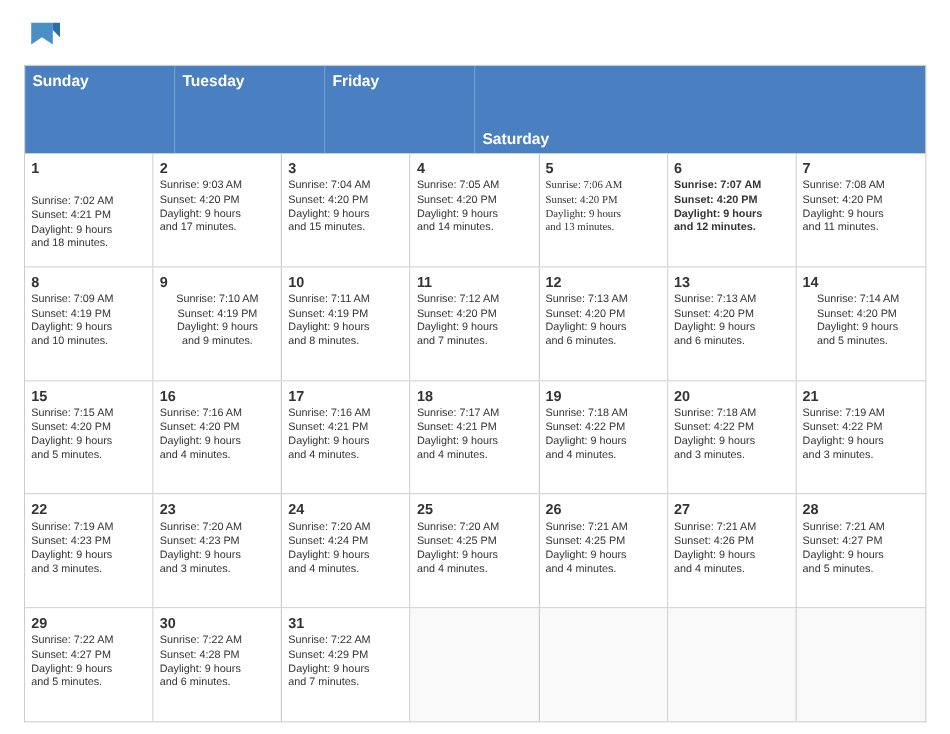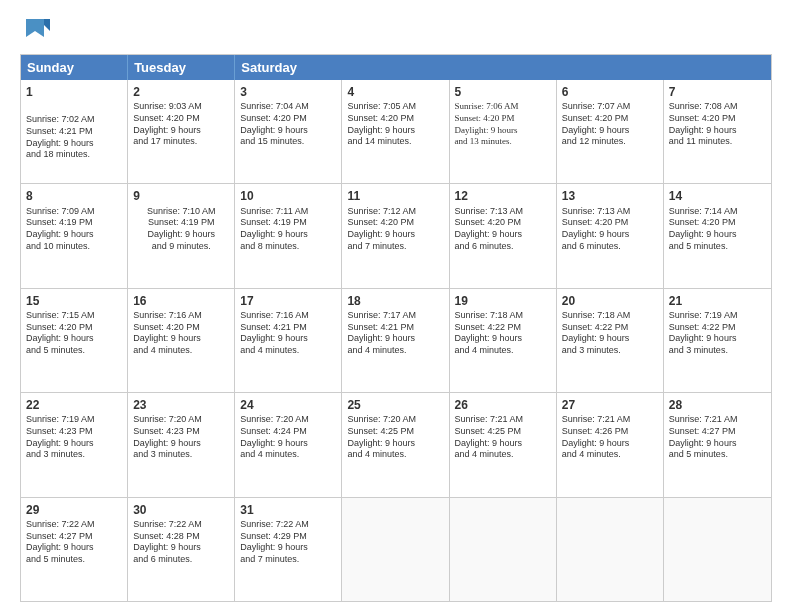--- a/index.html
+++ b/index.html
@@ -54,31 +54,31 @@
       color: #555;
     }
     .calendar {
       flex: 1;
       display: flex;
       flex-direction: column;
       border: 1px solid #ccc;
     }
     .cal-header {
       display: grid;
-      grid-template-columns: repeat(7, 1fr);
+      grid-template-columns: repeat(6, 1fr);
       background: #4a7fc1;
     }
     .cal-header-cell {
       color: #fff;
       font-weight: bold;
       font-size: 13px;
       padding: 5px 6px;
       border-right: 1px solid #6a9fd4;
     }
-    .cal-header-cell:last-child { border-right: none; }
+    .cal-header-cell:last-child { border-right: none; margin-top: 48px; }
     .cal-body {
       flex: 1;
       display: flex;
       flex-direction: column;
     }
     .cal-row {
       display: grid;
       grid-template-columns: repeat(7, 1fr);
       flex: 1;
       border-top: 1px solid #ccc;
@@ -126,20 +126,21 @@
     <div class="title-block">
       <div class="month-title"></div>
       <div class="location"></div>
     </div>
   </div>
 
   <div class="calendar">
     <div class="cal-header">
     <div class="cal-header-cell">Sunday</div>
         <div class="cal-header-cell">Tuesday</div>
+        <div class="cal-header-cell">Friday</div>
         <div class="cal-header-cell">Saturday</div>
       </div>
     <div class="cal-body">
     <div class="cal-row">
           <div class="cal-cell">
             <span class="day-num">1</span>
             <div class="info" style="white-space: pre-line; margin-top: 14px;">Sunrise: 7:02 AM
 Sunset: 4:21 PM
 Daylight: 9 hours
 and 18 minutes.</div>
@@ -167,21 +168,21 @@
           </div>
           <div class="cal-cell">
             <span class="day-num">5</span>
             <div class="info" style="white-space: pre-line; font-family: Liberation Serif, serif;">Sunrise: 7:06 AM
 Sunset: 4:20 PM
 Daylight: 9 hours
 and 13 minutes.</div>
           </div>
           <div class="cal-cell">
             <span class="day-num">6</span>
-            <div class="info" style="white-space: pre-line;">Sunrise: 7:07 AM
+            <div class="info" style="white-space: pre-line; font-weight: bold;">Sunrise: 7:07 AM
 Sunset: 4:20 PM
 Daylight: 9 hours
 and 12 minutes.</div>
           </div>
           <div class="cal-cell">
             <span class="day-num">7</span>
             <div class="info" style="white-space: pre-line;">Sunrise: 7:08 AM
 Sunset: 4:20 PM
 Daylight: 9 hours
 and 11 minutes.</div>
@@ -225,21 +226,21 @@
           </div>
           <div class="cal-cell">
             <span class="day-num">13</span>
             <div class="info" style="white-space: pre-line;">Sunrise: 7:13 AM
 Sunset: 4:20 PM
 Daylight: 9 hours
 and 6 minutes.</div>
           </div>
           <div class="cal-cell">
             <span class="day-num">14</span>
-            <div class="info" style="white-space: pre-line;">Sunrise: 7:14 AM
+            <div class="info" style="white-space: pre-line; margin-left: 12px;">Sunrise: 7:14 AM
 Sunset: 4:20 PM
 Daylight: 9 hours
 and 5 minutes.</div>
           </div>
         </div>
         <div class="cal-row">
           <div class="cal-cell">
             <span class="day-num">15</span>
             <div class="info" style="white-space: pre-line;">Sunrise: 7:15 AM
 Sunset: 4:20 PM

